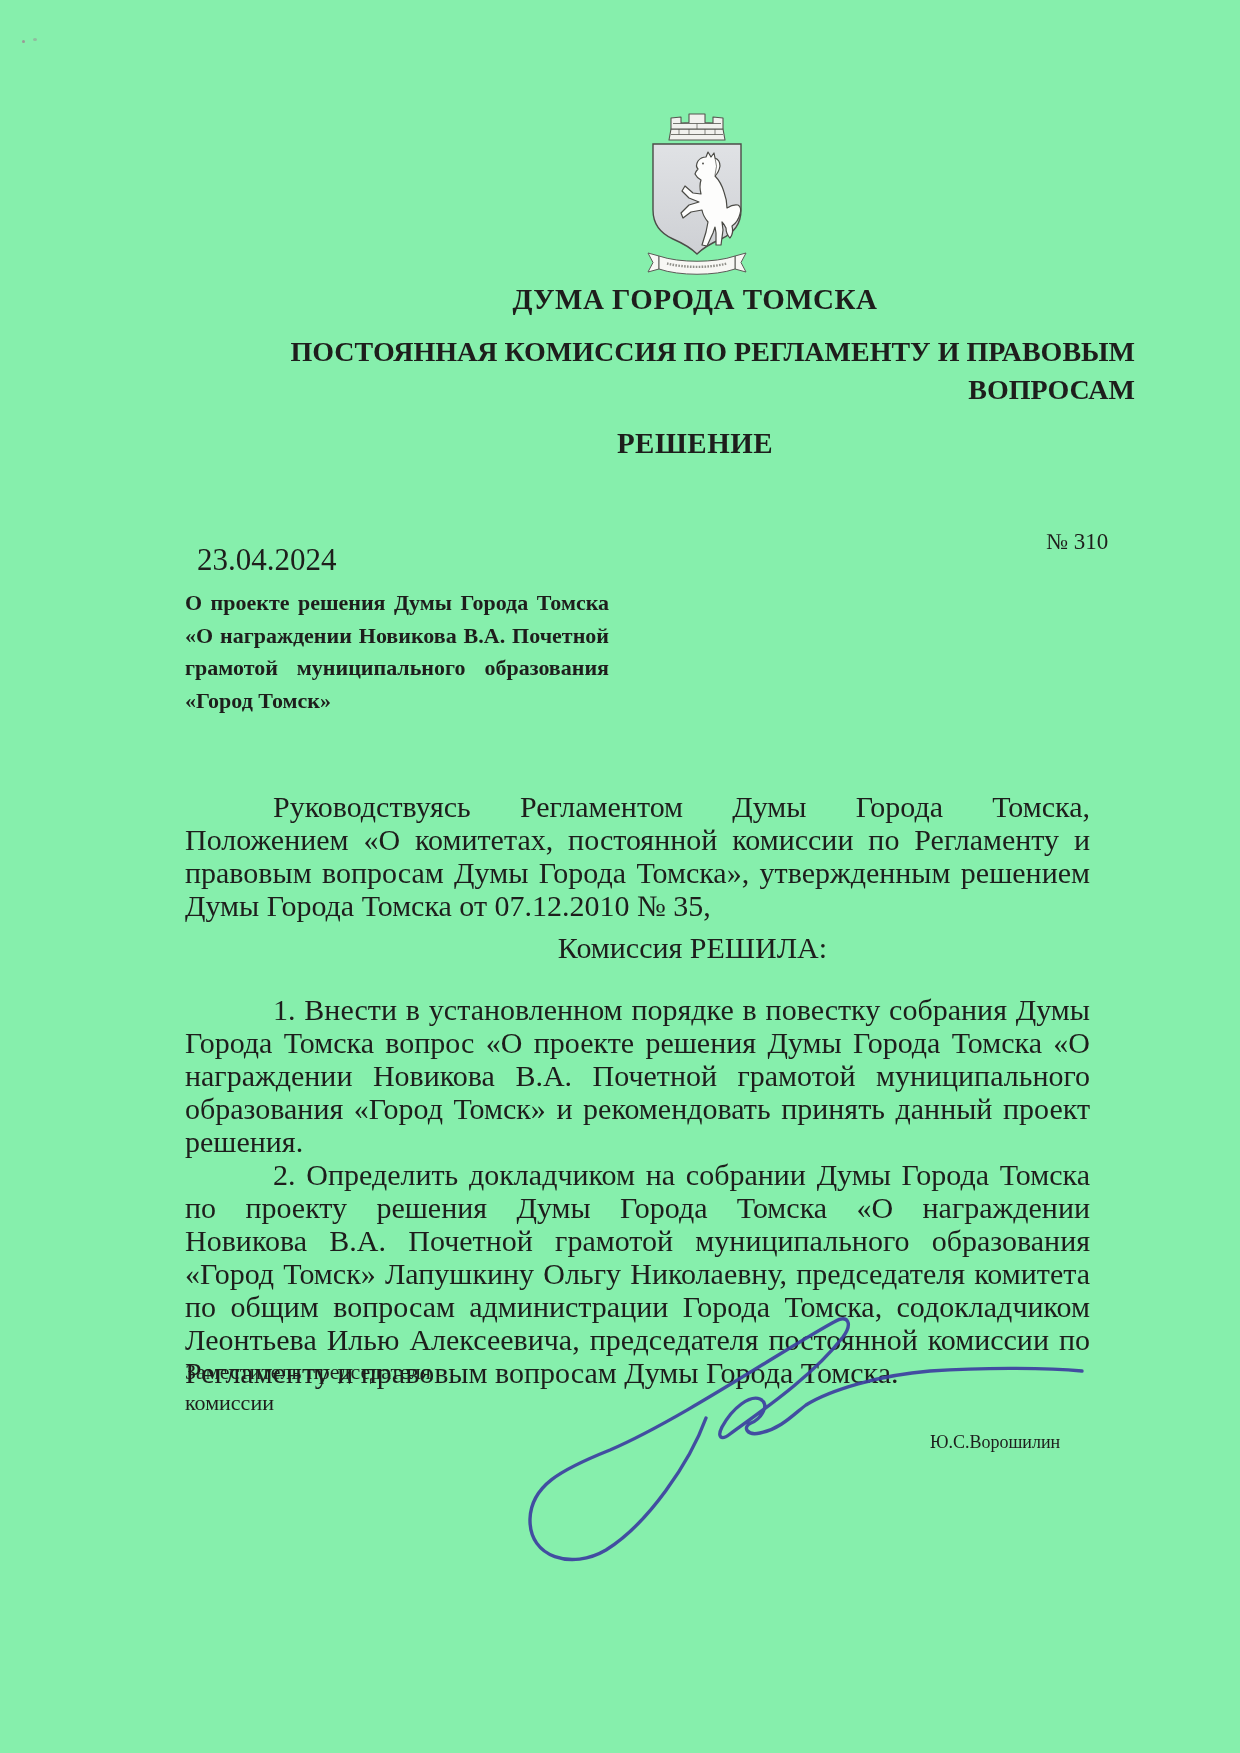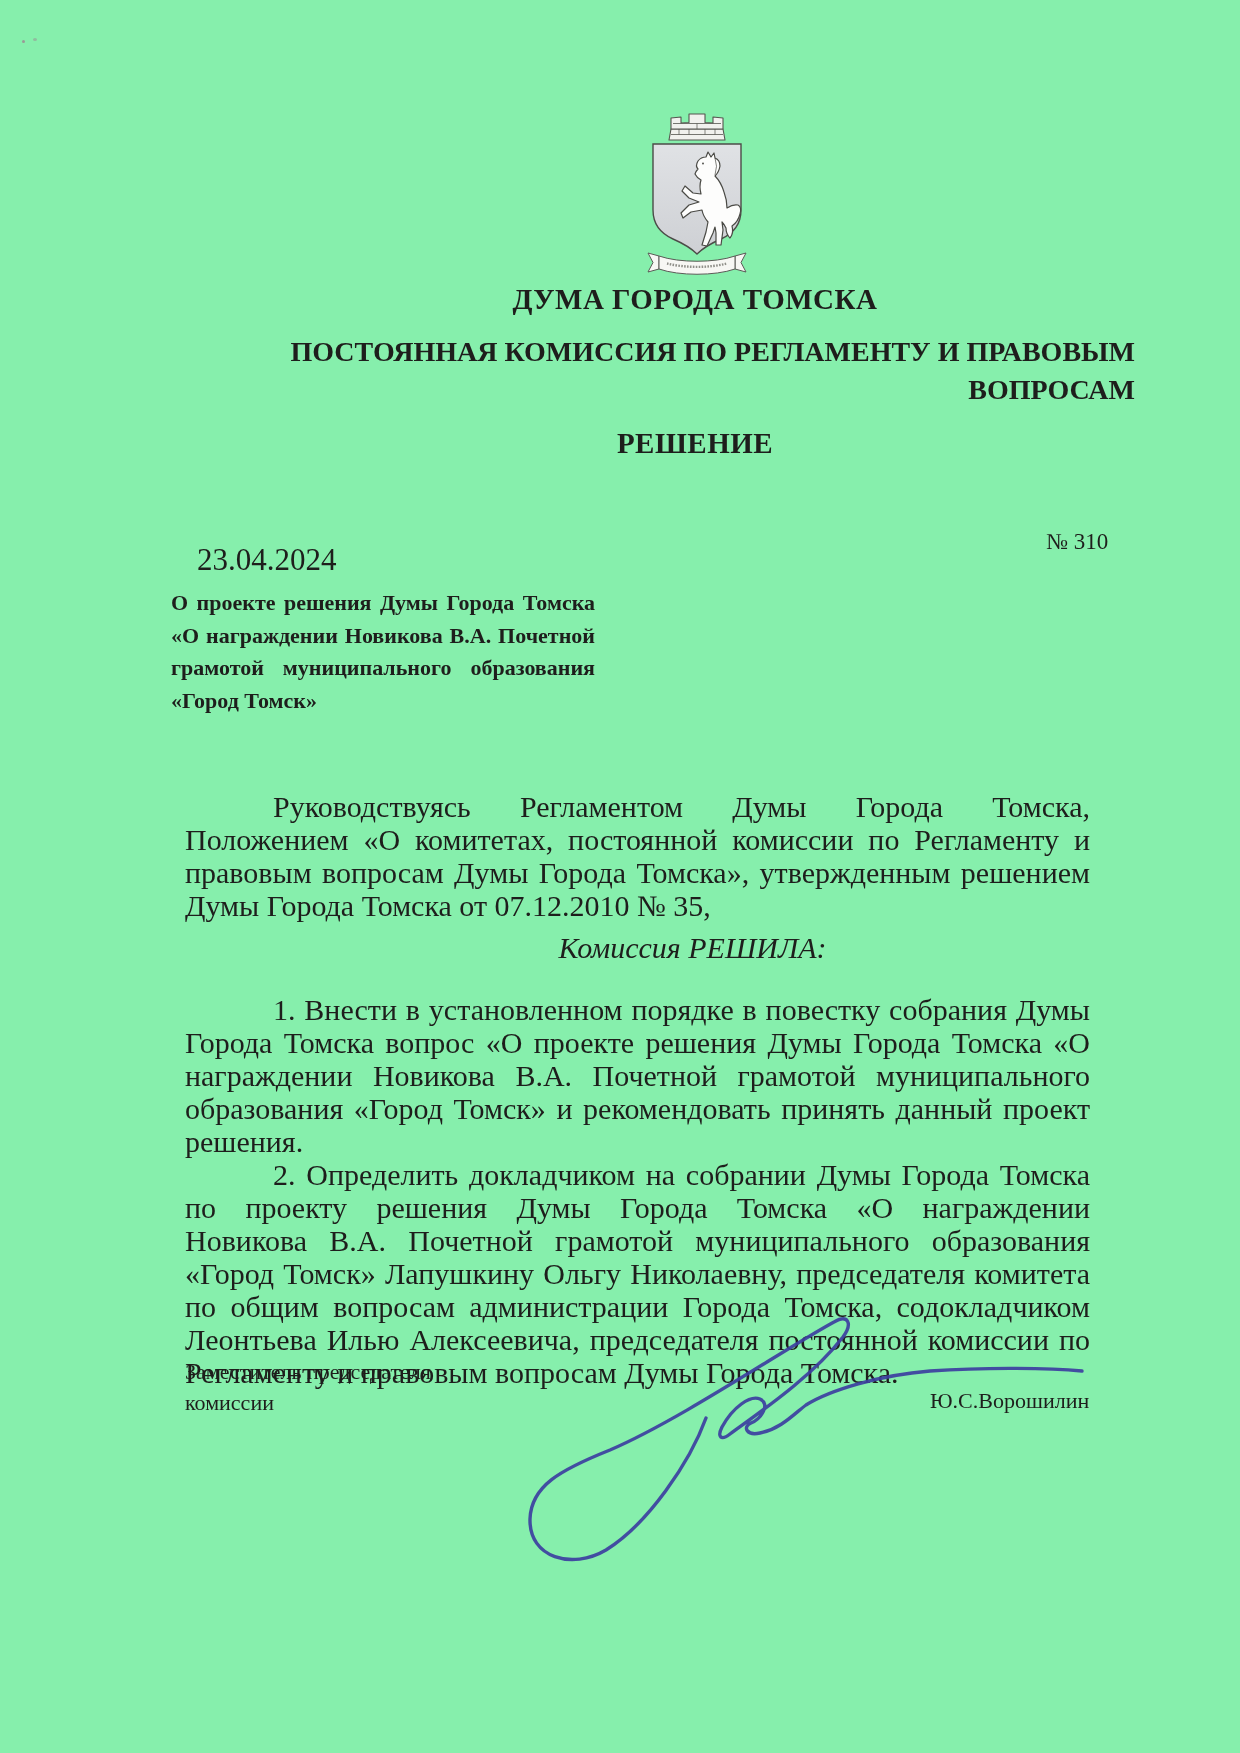--- a/index.html
+++ b/index.html
@@ -28,42 +28,41 @@
     text-align:right;font-size:28px;font-weight:bold;line-height:38px;
   }
   .doc-type{
     position:absolute;left:140px;top:427px;width:1110px;
     text-align:center;font-size:29px;font-weight:bold;letter-spacing:.5px;
   }
   .doc-date{position:absolute;left:197px;top:542px;font-size:31px;}
   .doc-number{position:absolute;left:1046px;top:529px;font-size:23px;}
 
   .subject{
-    position:absolute;left:171px;top:587px;width:424px;
+    position:absolute;left:185px;top:587px;width:424px;
     font-size:22px;font-weight:bold;line-height:32.5px;
     text-align:justify;
   }
 
   .body-block{
     position:absolute;left:185px;top:790px;width:905px;
     font-size:30px;line-height:33px;text-align:justify;
   }
   .para{text-indent:88px;margin:0;}
   .resolved{
     text-indent:0;text-align:center;
     padding-left:110px;
     margin:9px 0 29px 0;
-    font-style:italic;
   }
 
   .sig-position{
     position:absolute;left:185px;top:1356px;width:300px;
     font-size:22px;line-height:31px;
   }
-  .sig-name{position:absolute;left:930px;top:1388px;font-size:22px;}
+  .sig-name{position:absolute;left:930px;top:1432px;font-size:18px;}
   .signature-svg{position:absolute;left:505px;top:1300px;width:600px;height:285px;}
 </style>
 </head>
 <body>
 
 <div class="page">
 
   <div class="smudge">
       <i></i>
       <i></i>

